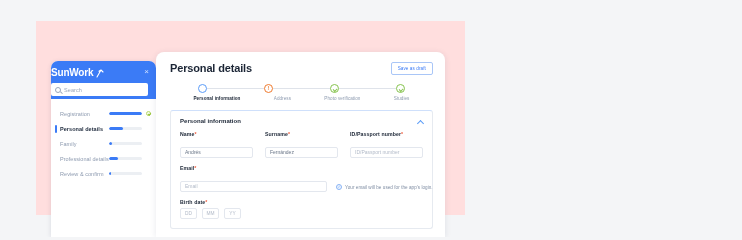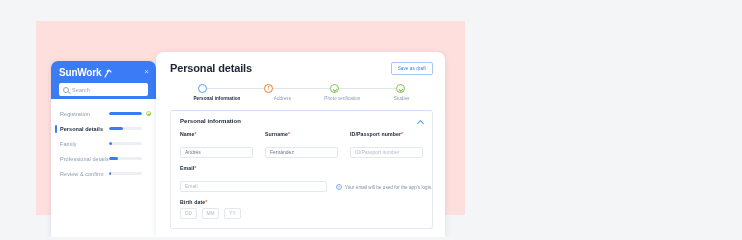--- a/index.html
+++ b/index.html
@@ -31,21 +31,21 @@
     left: 51px; top: 61px;
     width: 105px; height: 176px;
     background: #ffffff;
     border-radius: 7px 7px 0 0;
     box-shadow: 0 1px 5px rgba(30,40,80,.13);
     overflow: hidden;
   }
   .sb-head {
     background: #3b7bf6;
     height: 38px;
-    padding: 6px 8px 0 8px;
+    padding: 6px 8px 0 0;
     position: relative;
     text-align: right;
   }
   .sb-brand {
     display: flex; align-items: center; gap: 2px;
     color: #ffffff;
     font-size: 10px;
     font-weight: bold;
     letter-spacing: -.2px;
     line-height: 12px;

